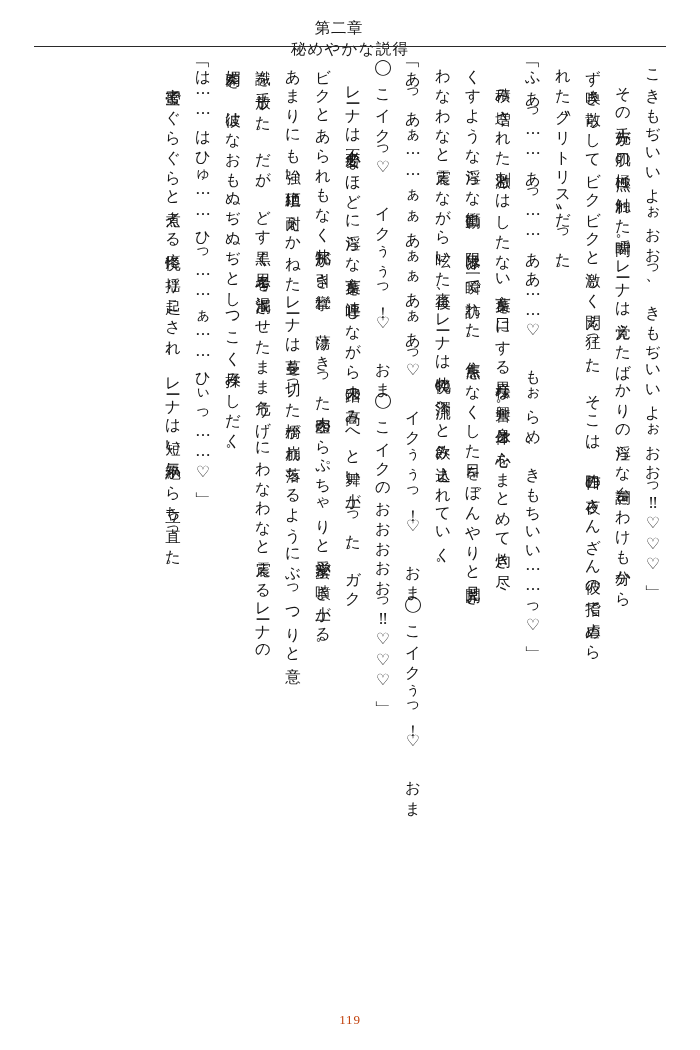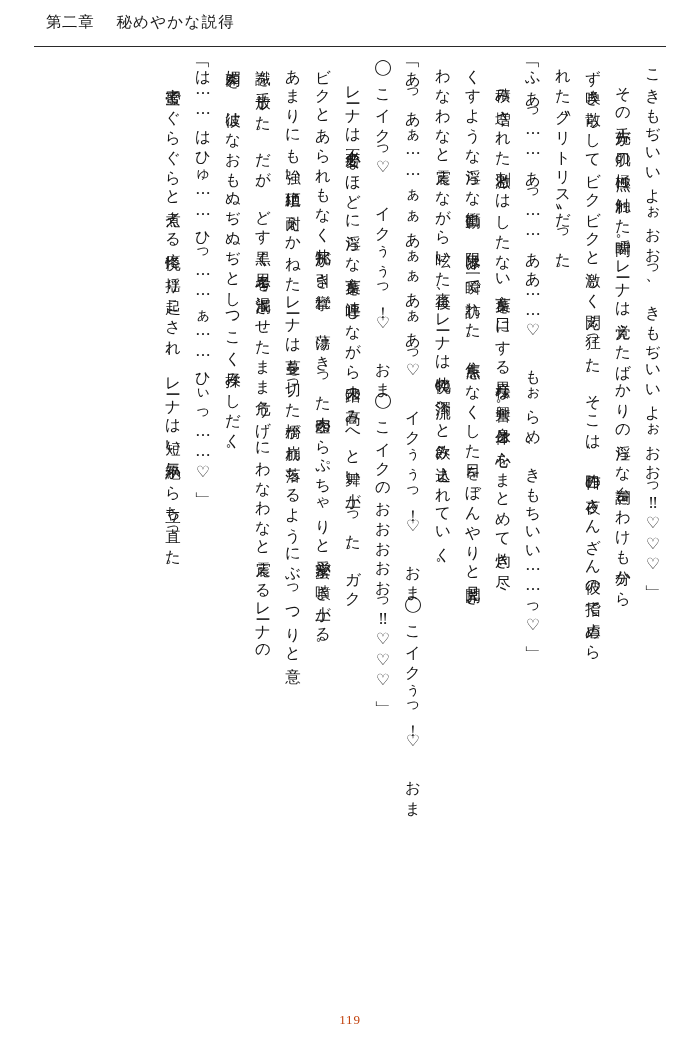--- a/index.html
+++ b/index.html
@@ -20,29 +20,30 @@
     position: absolute;
     left: 0; top: 0;
     width: 700px;
     height: 1050px;
     box-sizing: border-box;
   }
 
   
   .header {
     position: absolute;
-    top: 7px;
+    top: 18px;
     left: 46px;
     right: 46px;
     height: 30px;
     font-size: 15.5px;
     letter-spacing: 0.04em;
     color: #1a1a1a;
     display: flex;
     align-items: center;
+    flex-direction: column;
   }
   .header .chap-num {
     margin-right: 22px;
   }
   .header .chap-title {
     letter-spacing: 0.08em;
     text-align: right;
   }
   .header-rule {
     position: absolute;

